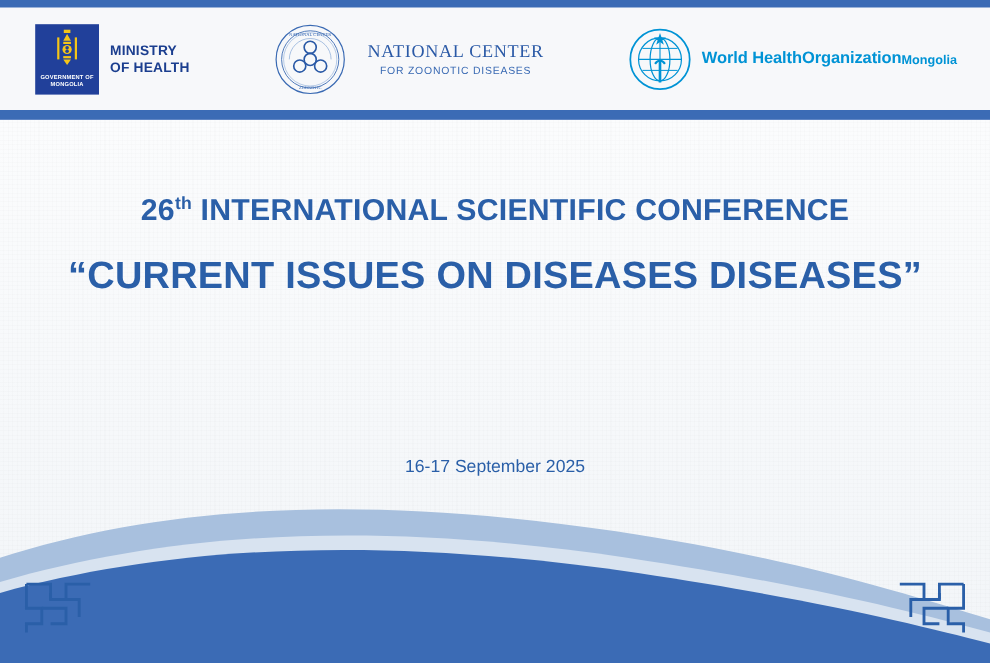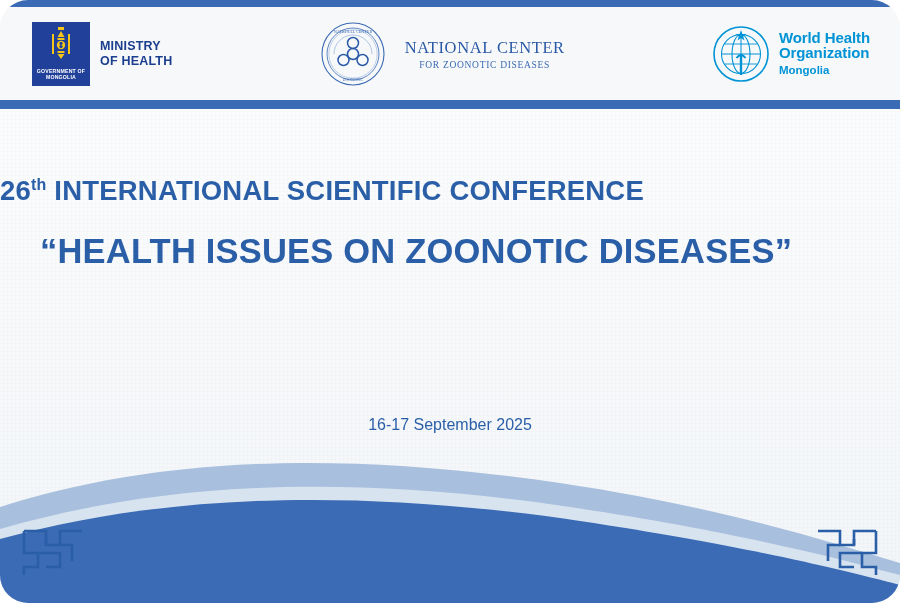--- a/index.html
+++ b/index.html
@@ -13,21 +13,20 @@
     font-family: "Liberation Sans", sans-serif;
     background: #ffffff;
   }
 
   .slide {
     position: relative;
     width: 900px;
     height: 603px;
     overflow: hidden;
     background: #f4f6f9;
-    border-radius: 28px;
   }
 
   
   .top-bar {
     position: absolute;
     top: 0; left: 0;
     width: 900px;
     height: 7px;
     background: #3b6bb5;
   }
@@ -120,37 +119,37 @@
     align-items: center;
     color: #2d5ca8;
   }
   .nczd-title {
     font-family: "Liberation Serif", serif;
     font-size: 16.5px;
     letter-spacing: 0.6px;
     color: #2a59a6;
   }
   .nczd-sub {
-    font-family: Liberation Serif, serif;
+    font-family: Liberation Sans, sans-serif;
     font-size: 9.5px;
     letter-spacing: 0.7px;
     color: #3a6ab3;
     margin-top: 2px;
   }
 
   
   .who {
     display: flex;
     align-items: center;
     gap: 9px;
   }
   .who-emblem { width: 58px; height: 58px; }
   .who-text {
     display: flex;
-    flex-direction: column;
+    flex-direction: row;
     line-height: 15px;
   }
   .who-l1, .who-l2 {
     color: #0093d5;
     font-size: 15px;
     font-weight: bold;
     letter-spacing: -0.1px;
   }
   .who-country {
     color: #0093d5;
@@ -169,21 +168,21 @@
       repeating-linear-gradient(90deg, rgba(255,255,255,0) 0px, rgba(255,255,255,0) 3px, rgba(0,0,0,0.012) 3px, rgba(0,0,0,0.012) 4px),
       repeating-linear-gradient(0deg, rgba(255,255,255,0) 0px, rgba(255,255,255,0) 3px, rgba(0,0,0,0.012) 3px, rgba(0,0,0,0.012) 4px),
       linear-gradient(180deg, #fbfcfd 0%, #f2f5f8 100%);
   }
 
   .title-block {
     position: absolute;
     top: 66px;
     left: 0;
     width: 900px;
-    text-align: left;
+    text-align: center;
   }
   .conf-line {
     color: #2a5fa8;
     font-size: 27.5px;
     font-weight: bold;
     letter-spacing: 0.2px;
   }
   .conf-line sup {
     font-size: 16px;
     vertical-align: super;
@@ -306,21 +305,21 @@
       </div>
     </div>
   </div>
 
   <div class="header-sep"></div>
 
   <div class="body-area">
 
     <div class="title-block">
       <div class="conf-line"><span>26</span><sup>th</sup><span> INTERNATIONAL SCIENTIFIC CONFERENCE</span></div>
-      <div class="conf-theme">“HEALTH ISSUES ON ZOONOTIC DISEASES”</div>
+      <div class="conf-theme">“CURRENT ISSUES ON DISEASES DISEASES”</div>
     </div>
 
     <div class="date-block">
       <div>16-17 September 2025</div>
     </div>
 
     <svg class="wave" viewBox="0 0 900 160" preserveAspectRatio="none">
       <path d="M0,64 C150,16 330,6 560,40 C720,64 820,96 900,120 L900,160 L0,160 Z" fill="#a8c0de"></path>
       <path d="M0,86 C160,40 340,30 570,64 C730,88 825,112 900,132 L900,160 L0,160 Z" fill="#ffffff" opacity="0.55"></path>
       <path d="M0,96 C160,52 350,44 580,78 C740,102 830,124 900,142 L900,160 L0,160 Z" fill="#3b6bb5"></path>

